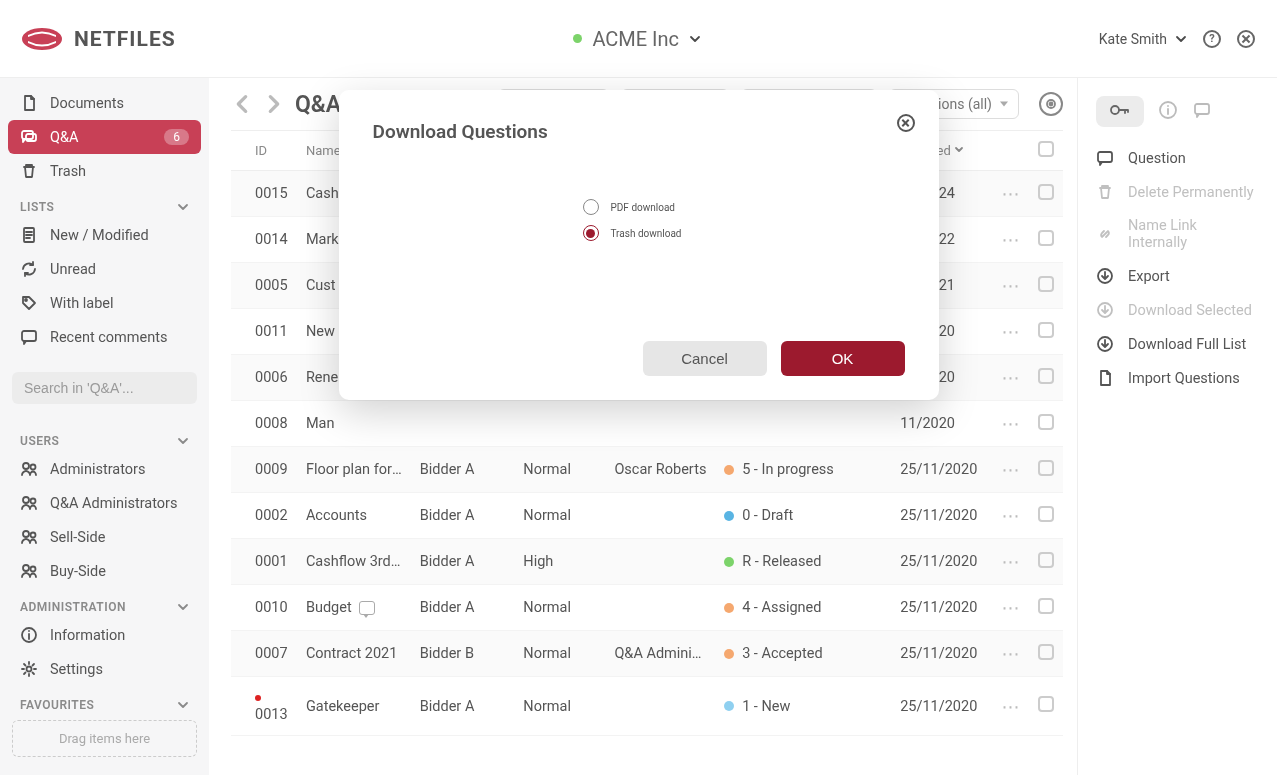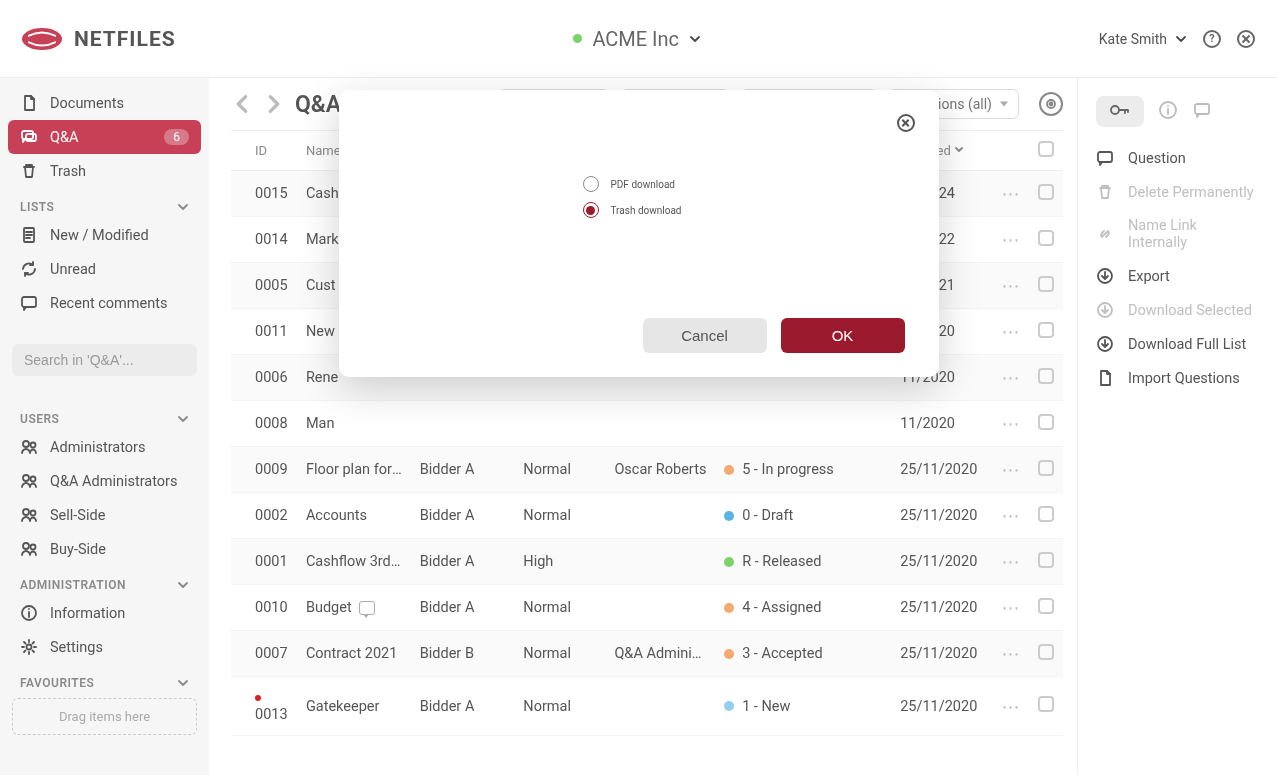--- a/index.html
+++ b/index.html
@@ -26,21 +26,21 @@
 .layout { display: flex; height: calc(775px - 78px); }
 
 
 .sidebar { width: 209px; background: #f6f6f7; padding: 8px; overflow-y: auto; }
 .side-item { display: flex; align-items: center; gap: 12px; padding: 8px 12px; border-radius: 6px; color: #555; cursor: pointer; font-size: 14.5px; }
 .side-item.active { background: #c84056; color: #fff; }
 .side-item.active .badge { background: rgba(255,255,255,0.3); color: #fff; }
 .side-ico { width: 18px; height: 18px; flex-shrink: 0; display: inline-flex; align-items: center; justify-content: center; }
 .badge { background: #e0e0e0; color: #666; border-radius: 10px; padding: 1px 9px; font-size: 12px; margin-left: auto; }
 .side-section { display:flex; align-items:center; justify-content:space-between; padding: 12px 12px 4px; font-size: 12px; font-weight: 600; color: #8a8a8a; letter-spacing: 0.5px; }
-.search-box { margin: 24px 4px; }
+.search-box { margin: 18px 4px; }
 .search-box input { width: 100%; padding: 8px 12px; border: none; border-radius: 6px; background: #ececec; font-size: 14px; color: #666; }
 .search-box input::placeholder { color: #9a9a9a; }
 .fav-drop { margin: 4px; padding: 10px; border: 1px dashed #ccc; border-radius: 6px; text-align: center; color: #aaa; font-size: 13px; }
 
 
 .main { flex: 1; display: flex; overflow: hidden; }
 .content { flex: 1; padding: 0 10px 0 22px; overflow: hidden; display: flex; flex-direction: column; }
 .toolbar { height: 52px; display: flex; align-items: center; gap: 10px; }
 .nav-chev { width: 22px; height: 22px; color: #bbb; }
 .page-title { font-size: 23px; font-weight: 600; color: #555; margin-right: 6px; }
@@ -192,20 +192,30 @@
               <path d="M3 9a6 6 0 0 1 10-4M15 9a6 6 0 0 1-10 4"></path>
               <path d="M13 2v3h-3M5 16v-3h3"></path>
             </svg>
           </span>
     <span>Unread</span>
 
   </div>
         <div class="side-item">
     <span class="side-ico">
             <svg width="18" height="18" viewBox="0 0 18 18">
+              <path d="M3 3h6l6 6-6 6-6-6z"></path>
+              <circle cx="6" cy="6" r="1"></circle>
+            </svg>
+          </span>
+    <span>With label</span>
+
+  </div>
+        <div class="side-item">
+    <span class="side-ico">
+            <svg width="18" height="18" viewBox="0 0 18 18">
               <rect x="2" y="3" width="14" height="10" rx="2"></rect>
               <path d="M6 13l-2 3v-3"></path>
             </svg>
           </span>
     <span>Recent comments</span>
 
   </div>
       </div>
     <div class="search-box">
       <input type="text" placeholder="Search in 'Q&amp;A'..." style="">
@@ -599,20 +609,21 @@
             </span>
     <span>Import Questions</span>
   </div>
         </div>
     </div>
   </div>
 </div>
 
 <div class="overlay">
   <div class="modal">
+    <div class="modal-title">Download Questions</div>
     <div class="modal-close"></div>
     <div class="modal-body" id="modal-opts">
         <div class="radio-row">
     <span class="radio "></span>
     <span>PDF download</span>
   </div>
         <div class="radio-row">
     <span class="radio sel"></span>
     <span>Trash download</span>
   </div>

